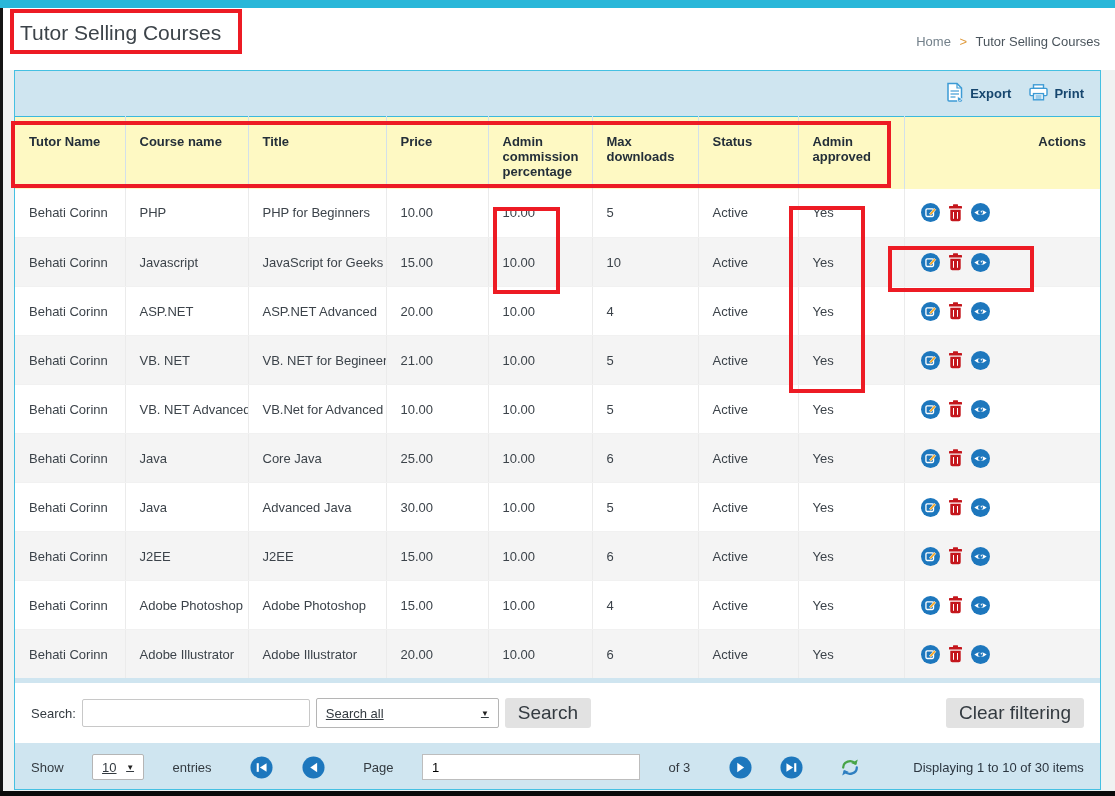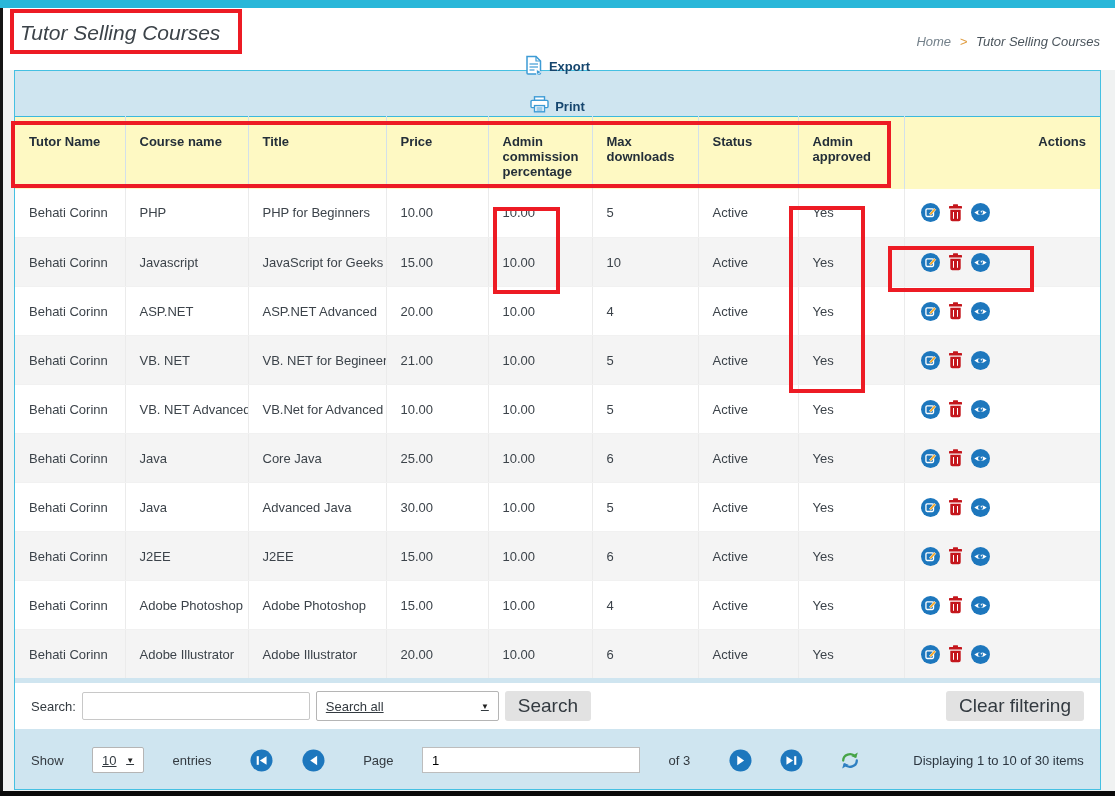--- a/index.html
+++ b/index.html
@@ -5,34 +5,34 @@
   * { box-sizing: border-box; }
   html,body { margin:0; padding:0; }
   body {
     width:1115px; height:796px; position:relative; overflow:hidden;
     background:#ffffff; font-family:"Liberation Sans", sans-serif;
   }
   .topbar { position:absolute; left:0; top:0; width:1115px; height:8px; background:#29b7d9; z-index:5; }
   .leftstrip { position:absolute; left:0; top:8px; width:3px; height:783px; background:#151515; z-index:5; }
   .bottomstrip { position:absolute; left:0; top:791px; width:1115px; height:5px; background:#0a0a0a; z-index:5; }
 
-  .pageheader { position:absolute; left:3px; top:8px; width:1112px; height:50px; background:#ffffff;font-style:italic; }
+  .pageheader { position:absolute; left:3px; top:8px; width:1112px; height:50px; background:#ffffff; }
   .page-title { position:absolute; left:17px; top:13px; font-size:21px; color:#3c4349; }
   .breadcrumb { position:absolute; right:15px; top:26px; font-size:13px; color:#73808a; }
   .breadcrumb .sep { color:#df9b3e; margin:0 5px; }
   .breadcrumb .current { color:#4a545c; }
   .breadcrumb .home { color:#73808a; cursor:pointer; }
 
   .contentbg { position:absolute; left:3px; top:70px; width:1112px; height:721px; background:#f0f2f2; }
 
   .panel {
     position:absolute; left:14px; top:70px; width:1087px; height:720px;
     background:#cfe5f0; border:1px solid #45c0e2; display:flex; flex-direction:column; z-index:1;
   }
-  .toolbar { height:45px; display:flex; align-items:center; justify-content:flex-end; gap:18px; padding:0 16px;flex-direction:column; }
+  .toolbar { height:45px; display:flex; align-items:center; justify-content:flex-end; gap:18px; padding:0 16px; }
   .tool { display:flex; align-items:center; gap:6px; font-weight:bold; font-size:13px; color:#16466e; cursor:pointer; }
 
   .table-wrap { height:562px; }
   table { width:100%; border-collapse:collapse; table-layout:fixed; background:#fff; border-top:1px solid #3bb9dc; }
   thead th {
     height:72px; vertical-align:top; padding:17px 8px 0 14px; text-align:left;
     font-size:13px; font-weight:bold; color:#242f39; background:#fef9c3; border-right:1px solid #d3e0ea;
   }
   thead th:last-child { border-right:none; text-align:right; padding-right:14px; }
   tbody td {
@@ -42,21 +42,21 @@
   }
   tbody td:last-child { border-right:none; }
   tbody tr.alt td { background:#f4f4f4; }
   td.cell-actions { padding-left:16px; }
   .acts { display:flex; align-items:center; gap:8px; }
   .act { display:inline-flex; cursor:pointer; }
 
   .gap1 { height:5px; background:#cfe5f0; }
   .gap2 { height:2px; background:#cfe5f0; }
 
-  .search-row { background:#ffffff; height:46px; display:flex; align-items:center; padding:0 16px; }
+  .search-row { background:#ffffff; height:60px; display:flex; align-items:center; padding:0 16px; }
   .lbl { font-size:13px; color:#333a40; }
   .search-input { width:228px; height:28px; border:1px solid #c8c8c8; border-radius:2px; padding:0 8px; font-size:13px; margin-left:6px; font-family:inherit; }
   .fake-select { height:30px; border:1px solid #b5b5b5; background:#fff; display:flex; align-items:center; justify-content:space-between; padding:0 9px; font-size:13px; color:#333a40; border-radius:2px; cursor:pointer;text-decoration:underline; }
   .filter-select { width:183px; margin-left:6px; }
   .caret { font-size:8px; color:#222; }
   .btn { height:30px; background:#e2e2e2; border:0; border-radius:3px; padding:0 13px; font-size:19px; color:#333a40; cursor:pointer; font-family:inherit; }
   .search-btn { margin-left:6px; }
   .spacer { flex:1; }
 
   .pagination { flex:1; display:flex; align-items:center; padding:0 16px; gap:22px; font-size:13px; color:#2c3640; background:#cfe5f0;justify-content:space-between; }

